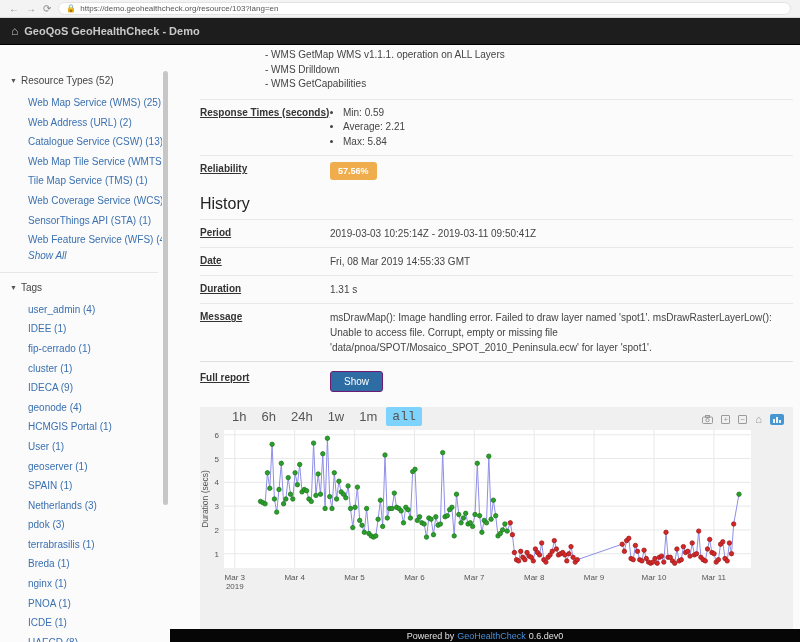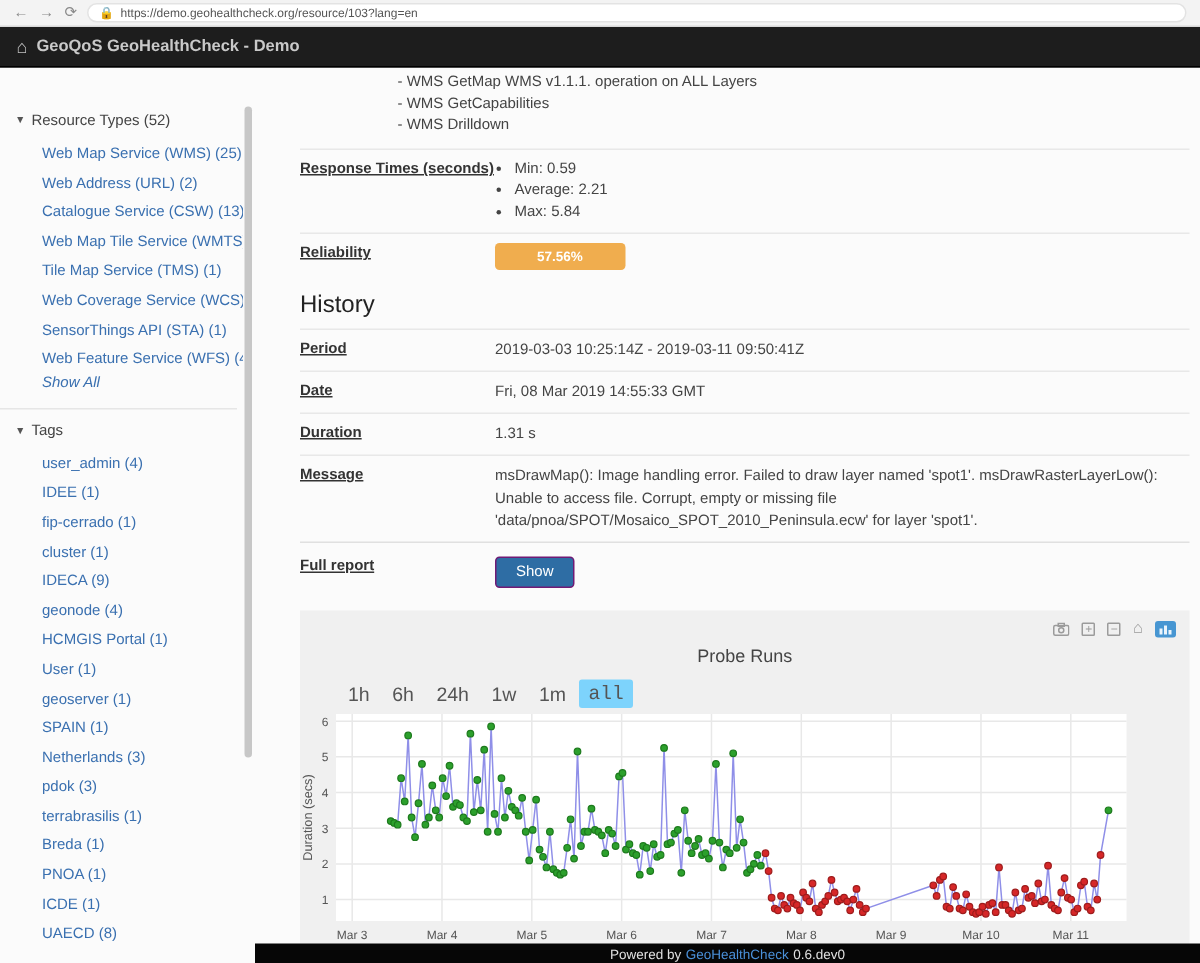--- a/index.html
+++ b/index.html
@@ -40,21 +40,21 @@
   
   .content { position:absolute; left:170px; top:45px; right:0; bottom:13px;
     padding:0 7px 0 30px; overflow:hidden; }
   .checks { margin:3px 0 7px 65px; font-size:10px; color:#444; }
   .checks div { line-height:14.5px; }
   .frow { display:flex; padding:6px 0; border-top:1px solid #e8e8e8; font-size:10px; }
   .frow-label { width:130px; font-weight:bold; color:#333; line-height:1.45;text-decoration:underline; }
   .rt-list { margin:0; padding-left:13px; color:#444; }
   .rt-list li { line-height:14.5px; }
   .badge-warning { background:#f0ad4e; color:#fff; font-size:9px; font-weight:bold;
-    padding:4px 28px; border-radius:3px; display:inline-block; }
+    padding:4px 8px; border-radius:3px; display:inline-block; }
   .history-title { font-size:16px; font-weight:500; color:#222; margin:9px 0 6px; }
   .hrow-value { flex:1; color:#444; max-width:472px; line-height:1.5; }
   .show-btn { background:#2e6da4; border:1px solid #701a75; color:#fff; font-size:10px;
     padding:4px 13px; border-radius:3px; cursor:pointer; }
 
   
   .chart-panel { position:relative; margin-top:9px; width:100%; height:292px; background:#f0f0f0; }
   .modebar { position:absolute; top:7px; right:9px; display:flex; gap:8px; align-items:center; }
   .mb-icon { color:#9b9b9b; font-size:9px; line-height:1; cursor:pointer; display:flex; align-items:center; }
   .mb-sq { width:9px; height:9px; border:1px solid #9b9b9b; border-radius:1px; font-size:8px;
@@ -117,33 +117,34 @@
       <a href="#">IDECA (9)</a>
       <a href="#">geonode (4)</a>
       <a href="#">HCMGIS Portal (1)</a>
       <a href="#">User (1)</a>
       <a href="#">geoserver (1)</a>
       <a href="#">SPAIN (1)</a>
       <a href="#">Netherlands (3)</a>
       <a href="#">pdok (3)</a>
       <a href="#">terrabrasilis (1)</a>
       <a href="#">Breda (1)</a>
+      <a href="#">nginx (1)</a>
       <a href="#">PNOA (1)</a>
       <a href="#">ICDE (1)</a>
       <a href="#">UAECD (8)</a>
     </div>
   <div class="sb-scrollbar"></div>
 </aside>
 
 <main class="content">
 
   <div class="checks">
       <div>- WMS GetMap WMS v1.1.1. operation on ALL Layers</div>
+      <div>- WMS Drilldown</div>
       <div>- WMS GetCapabilities</div>
-      <div>- WMS Drilldown</div>
     </div>
 
   <div class="frow">
     <div class="frow-label">Response Times (seconds)</div>
     <ul class="rt-list">
         <li>Min: 0.59</li>
         <li>Average: 2.21</li>
         <li>Max: 5.84</li>
       </ul>
   </div>
@@ -188,21 +189,20 @@
       </span>
       <span class="mb-sq">+</span>
       <span class="mb-sq">−</span>
       <span class="mb-icon" style="font-size:11px;">⌂</span>
       <span class="plotly-logo">
           <i style="height:4px"></i>
           <i style="height:6px"></i>
           <i style="height:3px"></i>
         </span>
     </div>
-    <div class="chart-title">Probe Runs</div>
     <div class="range-btns">
         <span class="range-btn">1h</span>
         <span class="range-btn">6h</span>
         <span class="range-btn">24h</span>
         <span class="range-btn">1w</span>
         <span class="range-btn">1m</span>
         <span class="range-btn active">all</span>
       </div>
     <div>
       <svg id="main-chart" width="560" height="166">

